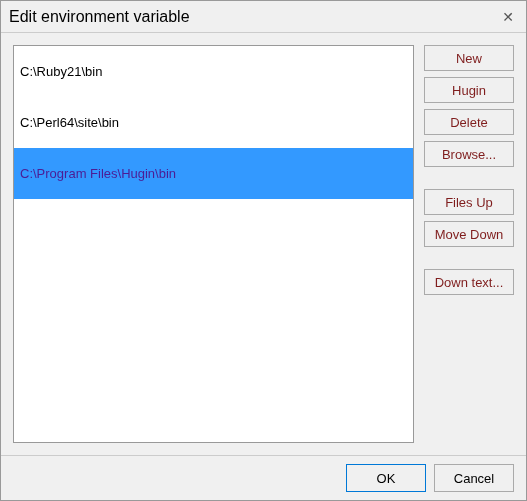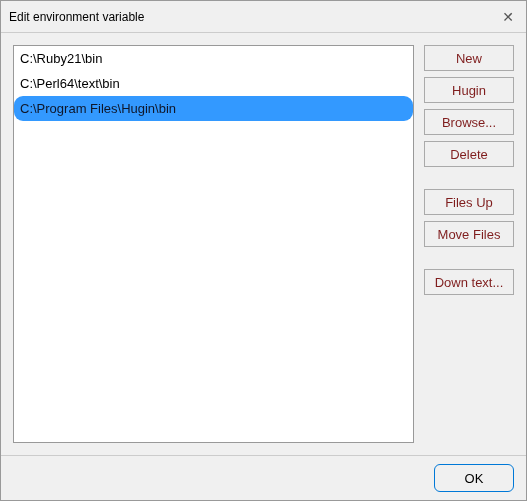--- a/index.html
+++ b/index.html
@@ -36,21 +36,21 @@
       height: 32px;
       display: flex;
       align-items: center;
       justify-content: space-between;
       padding: 0 8px;
       border-bottom: 1px solid #ccc;
       flex-shrink: 0;
     }
 
     .title-bar-text {
-      font-size: 12px;
+      font-size: 16px;
       color: #000;
     }
 
     .close-btn {
       width: 20px;
       height: 20px;
       display: flex;
       align-items: center;
       justify-content: center;
       cursor: pointer;
@@ -66,30 +66,29 @@
     }
 
     .list-container {
       flex: 1;
       border: 1px solid #999;
       background: #fff;
       overflow-y: auto;
     }
 
     .list-item {
-      padding: 5px 6px;
+      padding: 18px 6px;
       cursor: pointer;
       white-space: nowrap;
       color: #000;
     }
 
     .list-item.selected {
       background: #3399ff;
-      color: #0f172a;
-      border-radius: 9px;
+      color: #4c1d95;
     }
 
     .buttons-panel {
       display: flex;
       flex-direction: column;
       gap: 6px;
       width: 90px;
       flex-shrink: 0;
     }
 
@@ -127,49 +126,49 @@
       border: 1px solid #aaa;
       cursor: pointer;
       font-size: 13px;
       display: flex;
       align-items: center;
       justify-content: center;
     }
 
     .btn-footer.primary {
       border-color: #0078d7;
-      border-radius: 6px;
     }
   </style>
 </head>
 <body>
 
 <div class="dialog">
   <div class="title-bar">
     <span class="title-bar-text">Edit environment variable</span>
     <div class="close-btn">✕</div>
   </div>
 
   <div class="dialog-body">
     <div class="list-container" id="path-list">
 
     <div class="list-item">C:\Ruby21\bin</div>
-        <div class="list-item">C:\Perl64\text\bin</div>
+        <div class="list-item">C:\Perl64\site\bin</div>
         <div class="list-item selected">C:\Program Files\Hugin\bin</div>
       </div>
 
     <div class="buttons-panel">
       <button class="btn">New</button>
       <button class="btn">Hugin</button>
+      <button class="btn">Delete</button>
       <button class="btn">Browse...</button>
-      <button class="btn">Delete</button>
       <div class="btn-spacer"></div>
       <button class="btn">Files Up</button>
-      <button class="btn">Move Files</button>
+      <button class="btn">Move Down</button>
       <div class="btn-spacer"></div>
       <button class="btn">Down text...</button>
     </div>
   </div>
 
   <div class="dialog-footer">
     <button class="btn-footer primary">OK</button>
+    <button class="btn-footer">Cancel</button>
   </div>
 </div>
 
 </body></html>

